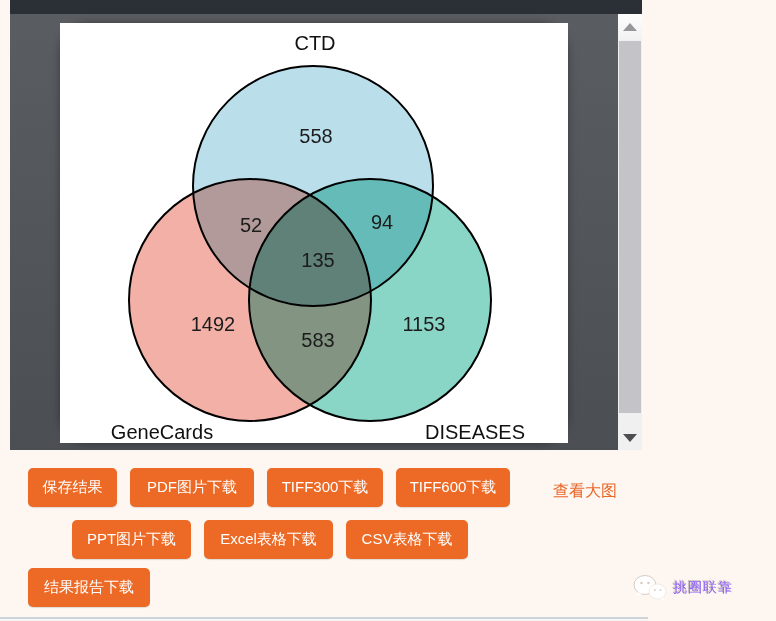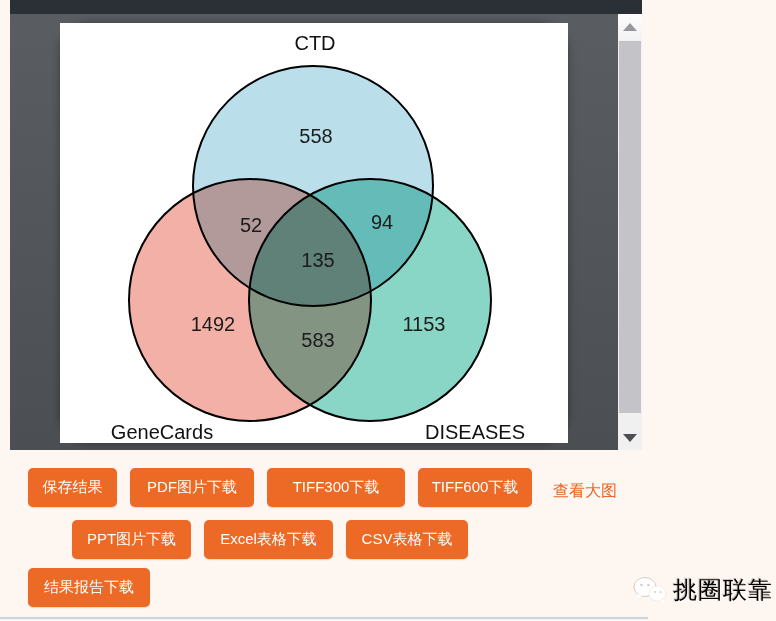--- a/index.html
+++ b/index.html
@@ -26,33 +26,33 @@
   .tri-up   { width:0; height:0; border-left:7px solid transparent; border-right:7px solid transparent; border-bottom:8px solid #97969b; }
   .tri-down { width:0; height:0; border-left:7px solid transparent; border-right:7px solid transparent; border-top:8px solid #4e4e52; }
   .scroll-thumb { position:absolute; left:1px; top:27px; width:22px; height:372px; background:#c4c3c8; }
 
   
   .btn-row { position:absolute; left:28px; display:flex; gap:13px; }
   .row1 { top:468px; } .row2 { top:520px;padding-left:44px; } .row3 { top:568px; }
   .btn { height:39px; border:none; border-radius:5px; background:#ec6a26; color:#ffffff;
          font-family:"Liberation Sans",sans-serif; font-size:15px; cursor:pointer;
          display:flex; align-items:center; justify-content:center; box-shadow:0 1px 1px rgba(0,0,0,.12); }
-  .w-save{width:89px}.w-pdf{width:124px}.w-t3{width:138px}.w-t6{width:114px}
+  .w-save{width:89px}.w-pdf{width:124px}.w-t3{width:116px}.w-t6{width:114px}
   .w-ppt{width:119px}.w-xls{width:129px}.w-csv{width:122px}.w-rep{width:122px}
 
   .view-large { position:absolute; left:553px; top:481px; color:#e9682a; font-size:16px;
                 text-decoration:none; cursor:pointer;text-align:center; }
 
   
   .divider { position:absolute; left:0; top:617px; width:648px; height:2px; background:#ccd4da; }
   .divider-below { position:absolute; left:0; top:619px; width:648px; height:2px; background:#f7f6f5; }
 
   
   .watermark { position:absolute; left:632px; top:574px; display:flex; align-items:center; gap:5px; }
-  .watermark-text { color:#000000; font-size:24px; letter-spacing:1px;
+  .watermark-text { color:#8b5cf6; font-size:14px; letter-spacing:1px;
                     text-shadow:-1px -1px 0 #cfc3ba, 1px 1px 0 #fffdfb; }
 </style>
 </head>
 <body>
 
 <div class="panel">
   <div class="panel-topbar"></div>
 
   <div class="chart-box">
     <svg width="508" height="420" viewBox="0 0 508 420">

